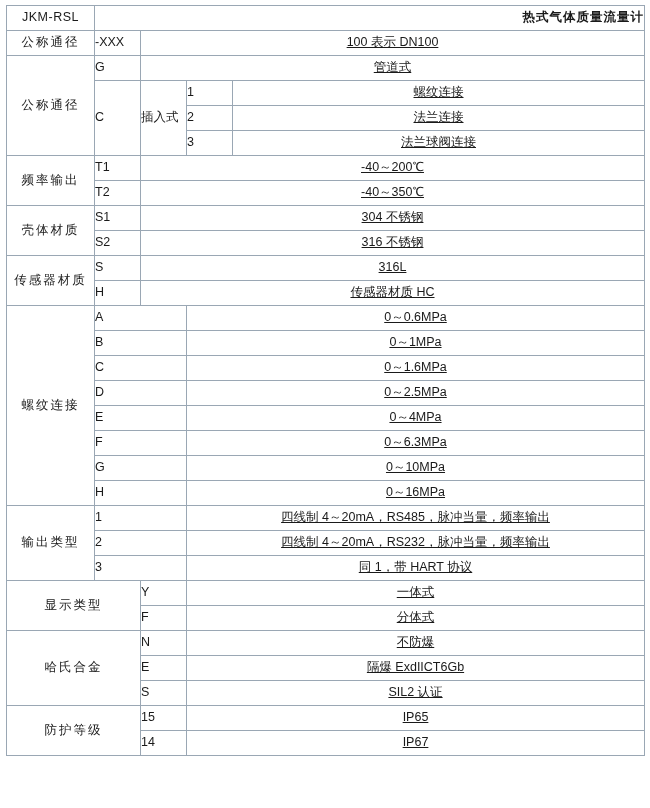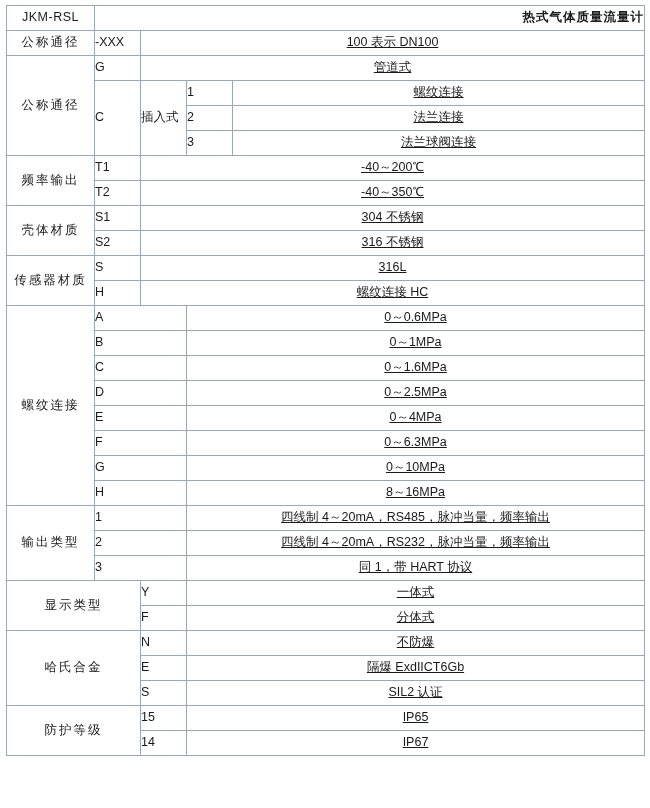--- a/index.html
+++ b/index.html
@@ -132,21 +132,21 @@
         <td class="val" colspan="3">316 不锈钢</td>
       </tr>
 
       <tr>
         <td class="cat" rowspan="2">传感器材质</td>
         <td class="code shade">S</td>
         <td class="val shade" colspan="3">316L</td>
       </tr>
       <tr>
         <td class="code">H</td>
-        <td class="val" colspan="3">螺纹连接 HC</td>
+        <td class="val" colspan="3">传感器材质 HC</td>
       </tr>
 
       <tr>
         <td class="cat" rowspan="8">螺纹连接</td>
         <td class="code shade" colspan="2">A</td>
         <td class="val shade" colspan="2">0～0.6MPa</td>
       </tr>
       <tr>
         <td class="code" colspan="2">B</td>
         <td class="val" colspan="2">0～1MPa</td>
@@ -166,21 +166,21 @@
       <tr>
         <td class="code" colspan="2">F</td>
         <td class="val" colspan="2">0～6.3MPa</td>
       </tr>
       <tr>
         <td class="code shade" colspan="2">G</td>
         <td class="val shade" colspan="2">0～10MPa</td>
       </tr>
       <tr>
         <td class="code" colspan="2">H</td>
-        <td class="val" colspan="2">8～16MPa</td>
+        <td class="val" colspan="2">0～16MPa</td>
       </tr>
 
       <tr>
         <td class="cat" rowspan="3">输出类型</td>
         <td class="code shade" colspan="2">1</td>
         <td class="val shade" colspan="2">四线制 4～20mA，RS485，脉冲当量，频率输出</td>
       </tr>
       <tr>
         <td class="code" colspan="2">2</td>
         <td class="val" colspan="2">四线制 4～20mA，RS232，脉冲当量，频率输出</td>

